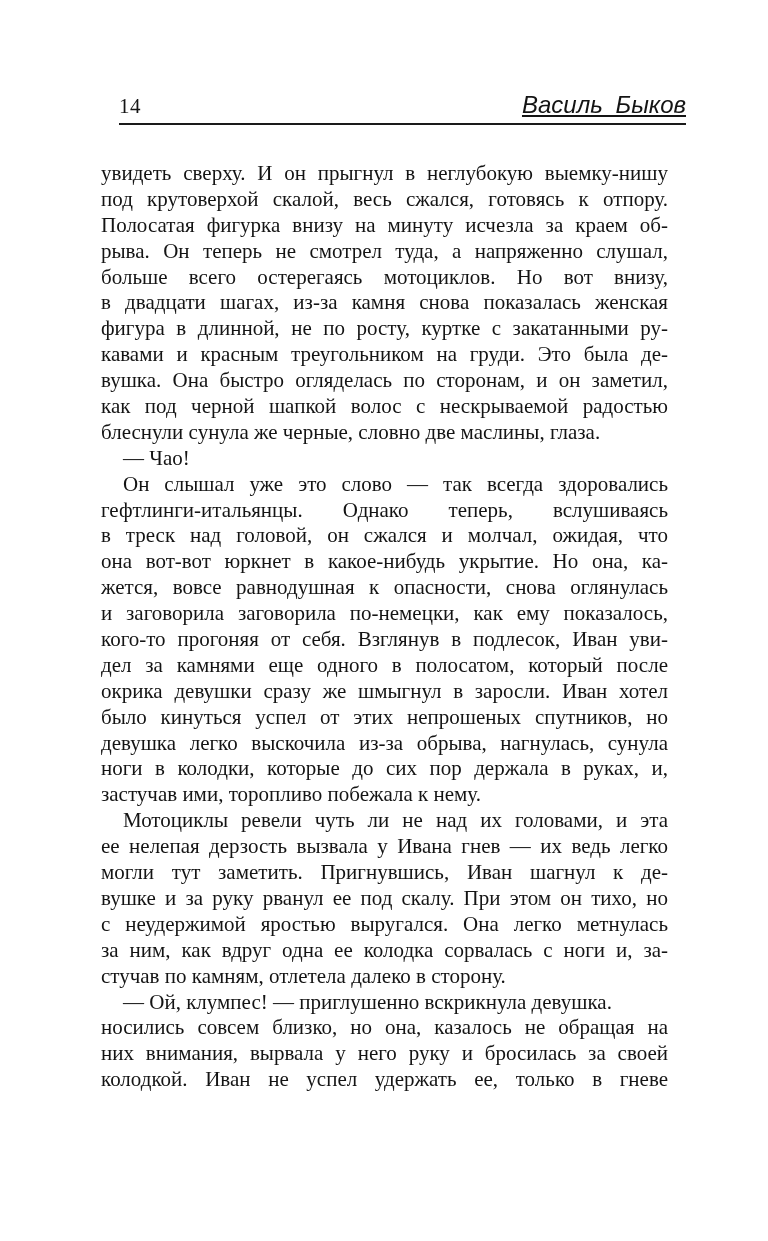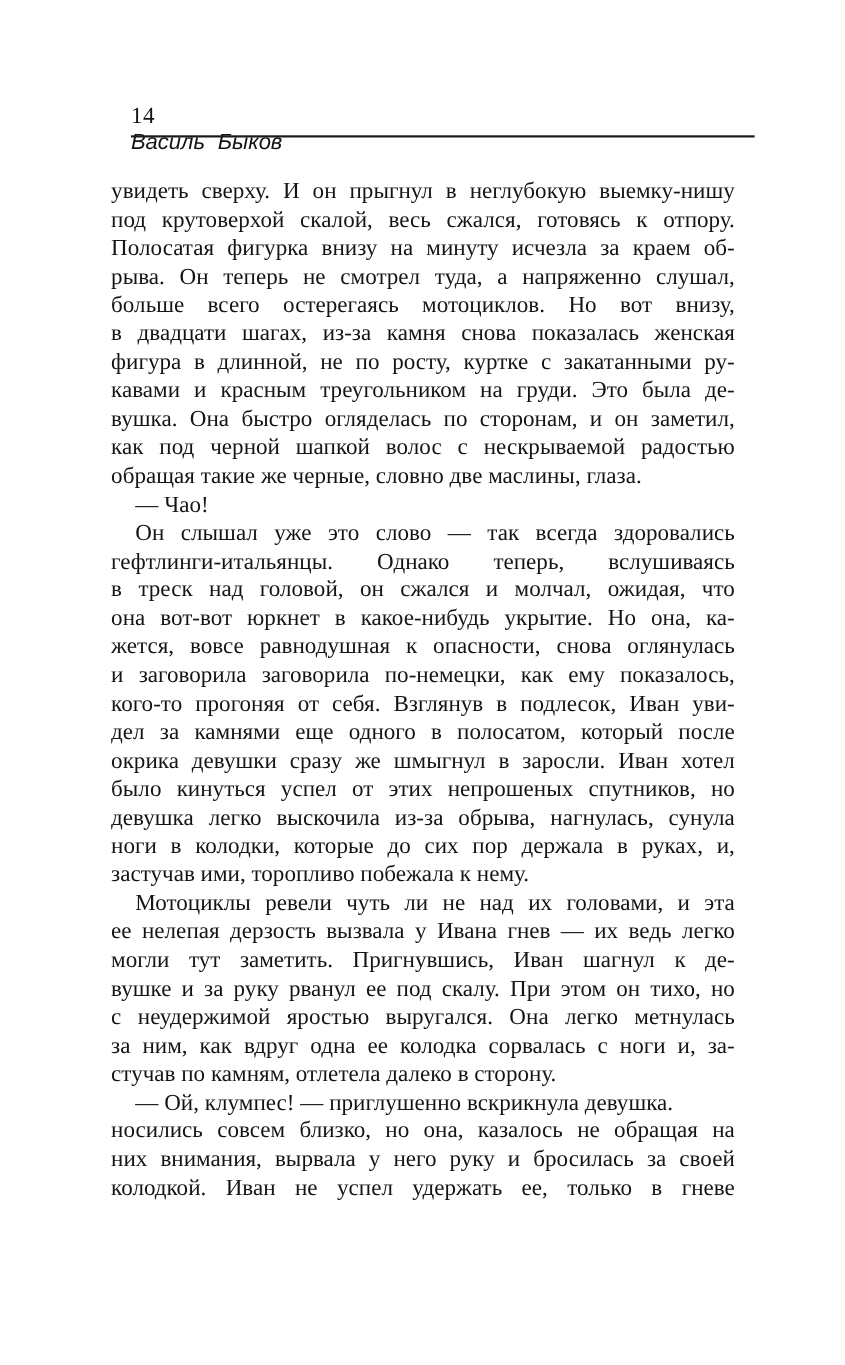--- a/index.html
+++ b/index.html
@@ -18,34 +18,34 @@
   }
   .running-head {
     position: absolute;
     left: 119px;
     top: 93px;
     width: 567px;
     height: 24px;
     display: flex;
     justify-content: space-between;
     align-items: baseline;
-    flex-direction: column;
   }
   .folio {
     font-family: "Liberation Serif", "DejaVu Serif", serif;
     font-size: 21px;
     line-height: 24px;
     letter-spacing: 0.5px;
   }
   .author {
     font-family: "Liberation Sans", "DejaVu Sans", sans-serif;
     font-style: italic;
-    font-size: 20px;
+    font-size: 24px;
     line-height: 24px;
     word-spacing: 6px;
+    text-decoration: underline;
   }
   .head-rule {
     position: absolute;
     left: 119px;
     top: 123px;
     width: 567px;
     height: 2px;
     background: #1a1a1a;
   }
   .body-text {
@@ -84,21 +84,21 @@
       <div class="line">увидеть сверху. И он прыгнул в неглубокую выемку-нишу</div>
       <div class="line">под крутоверхой скалой, весь сжался, готовясь к отпору.</div>
       <div class="line">Полосатая фигурка внизу на минуту исчезла за краем об-</div>
       <div class="line">рыва. Он теперь не смотрел туда, а напряженно слушал,</div>
       <div class="line">больше всего остерегаясь мотоциклов. Но вот внизу,</div>
       <div class="line">в двадцати шагах, из-за камня снова показалась женская</div>
       <div class="line">фигура в длинной, не по росту, куртке с закатанными ру-</div>
       <div class="line">кавами и красным треугольником на груди. Это была де-</div>
       <div class="line">вушка. Она быстро огляделась по сторонам, и он заметил,</div>
       <div class="line">как под черной шапкой волос с нескрываемой радостью</div>
-      <div class="line noj">обращая такие же черные, словно две маслины, глаза.</div>
+      <div class="line noj">блеснули сунула же черные, словно две маслины, глаза.</div>
       <div class="line noj indent">— Чао!</div>
       <div class="line indent">Он слышал уже это слово — так всегда здоровались</div>
       <div class="line">гефтлинги-итальянцы. Однако теперь, вслушиваясь</div>
       <div class="line">в треск над головой, он сжался и молчал, ожидая, что</div>
       <div class="line">она вот-вот юркнет в какое-нибудь укрытие. Но она, ка-</div>
       <div class="line">жется, вовсе равнодушная к опасности, снова оглянулась</div>
       <div class="line">и заговорила заговорила по-немецки, как ему показалось,</div>
       <div class="line">кого-то прогоняя от себя. Взглянув в подлесок, Иван уви-</div>
       <div class="line">дел за камнями еще одного в полосатом, который после</div>
       <div class="line">окрика девушки сразу же шмыгнул в заросли. Иван хотел</div>

